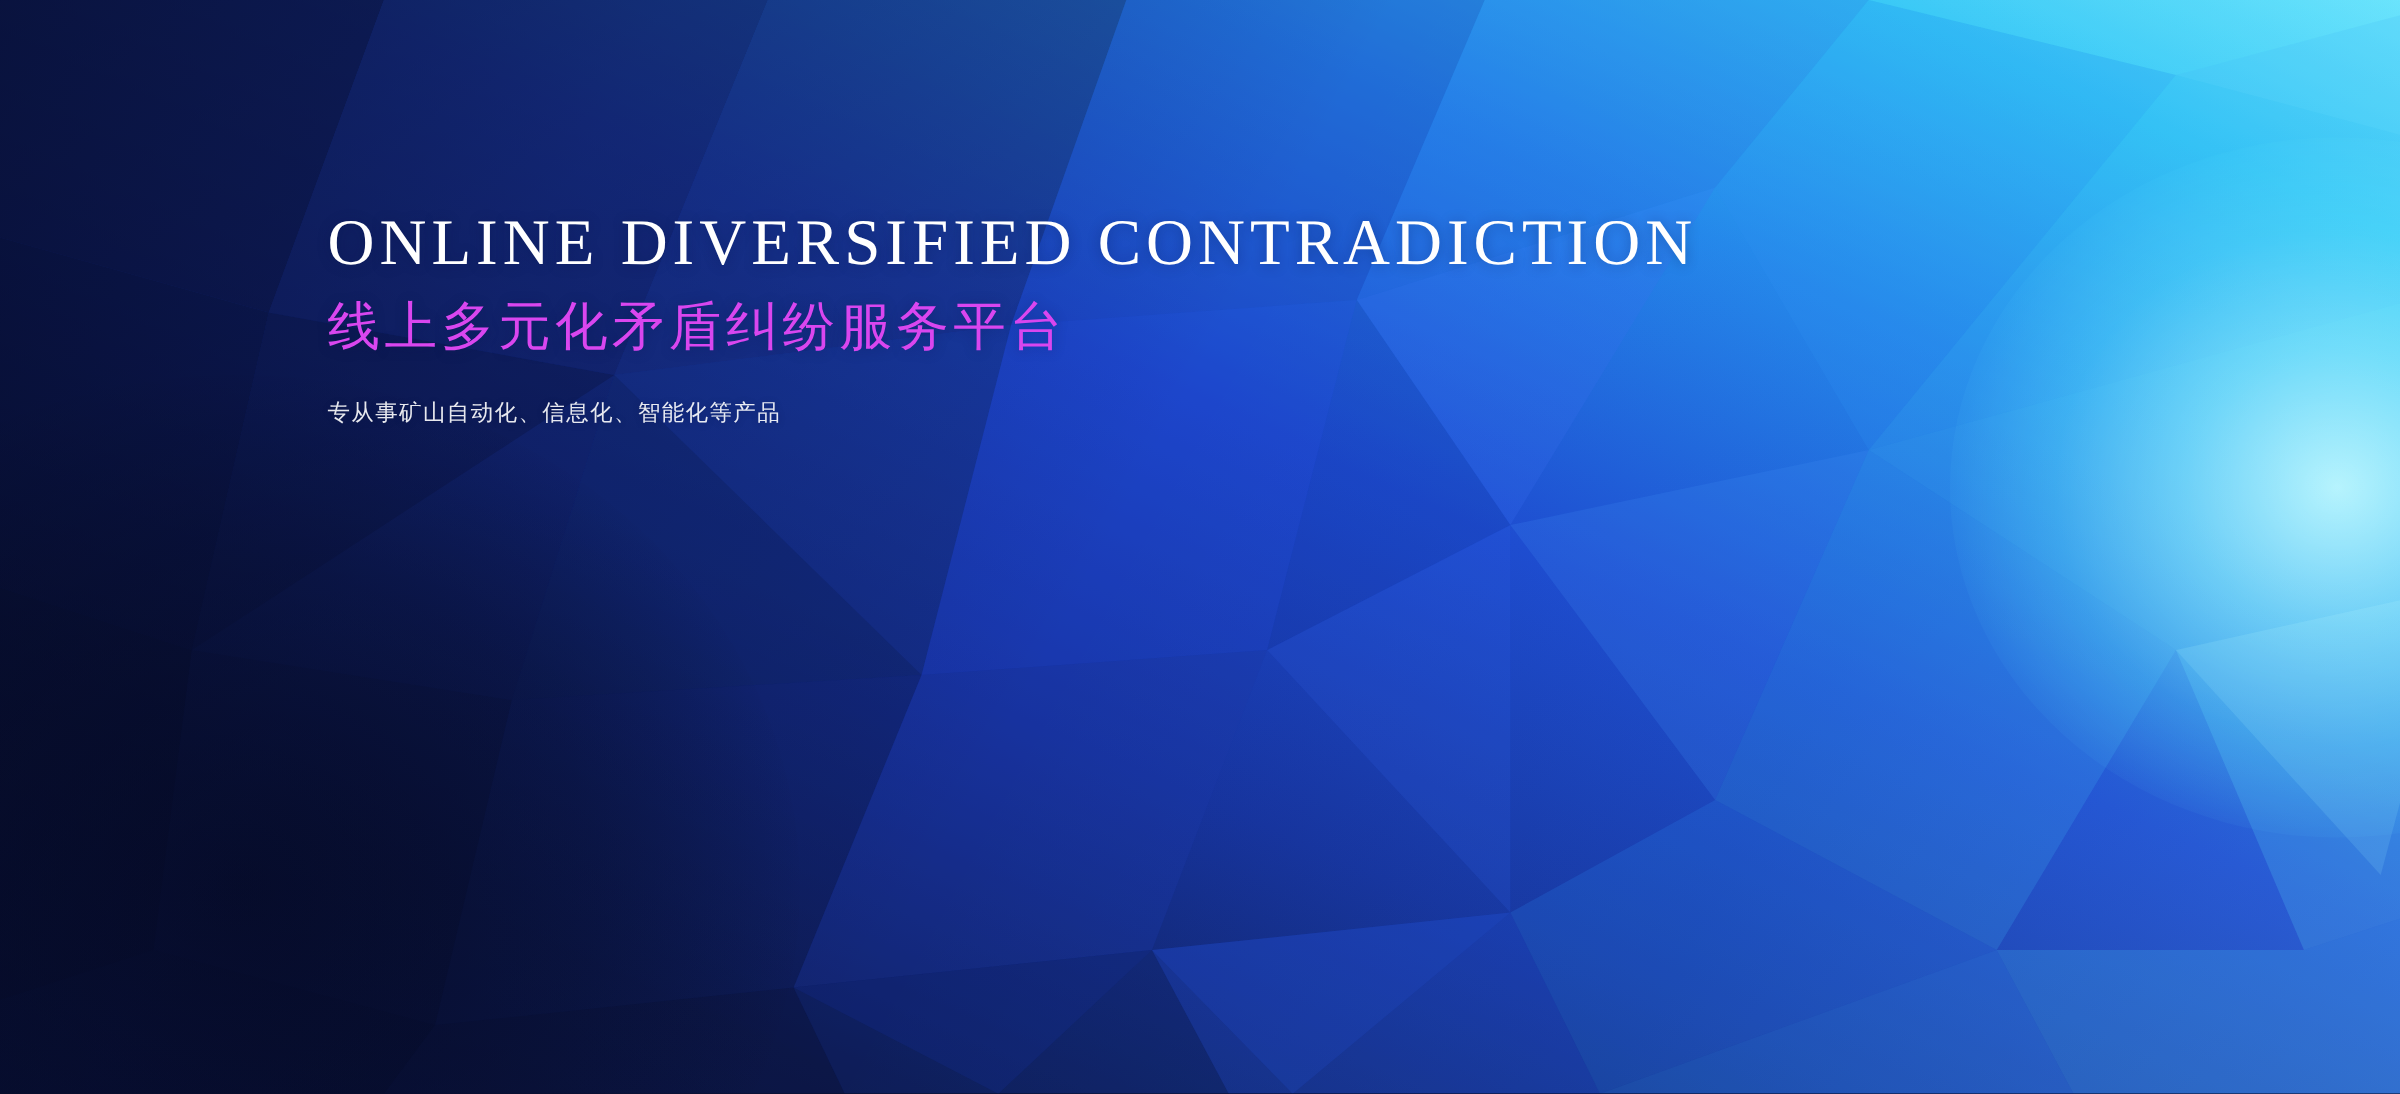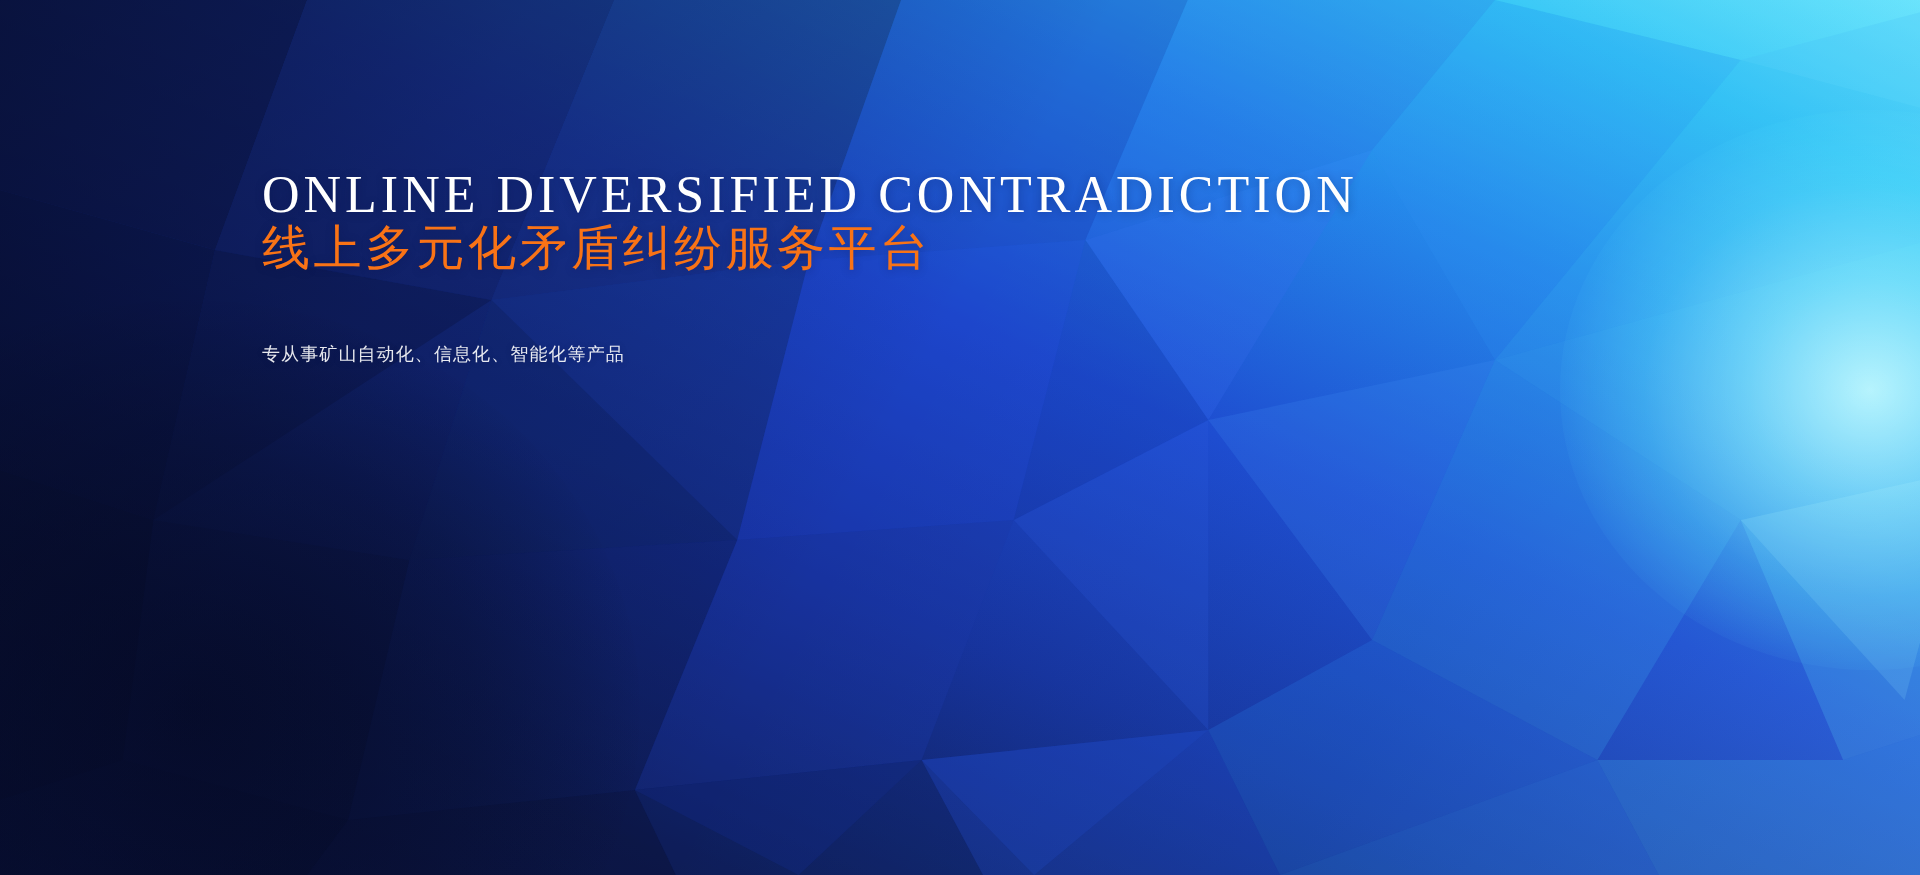--- a/index.html
+++ b/index.html
@@ -75,30 +75,31 @@
   .headline {
     color: #ffffff;
     font-size: 52px;
     font-weight: 400;
     line-height: 54px;
     letter-spacing: 4.0px;
     white-space: nowrap;
     text-shadow: 0 1px 10px rgba(0,20,70,0.32);
   }
   .subtitle-cn {
-    color: #f97316;
-    font-size: 48px;
+    color: #d946ef;
+    font-size: 42px;
     font-weight: 400;
     line-height: 52px;
     letter-spacing: 3.5px;
+    margin-top: 14px;
     white-space: nowrap;
     text-shadow: 0 1px 10px rgba(0,20,70,0.32);
   }
   .desc-wrap {
-    margin-top: 64px;
+    margin-top: 26px;
   }
   .desc-line {
     color: rgba(255,255,255,0.90);
     font-size: 18px;
     font-weight: 400;
     line-height: 32px;
     letter-spacing: 1.1px;
     white-space: nowrap;
     text-shadow: 0 1px 6px rgba(0,20,70,0.30);
   }

